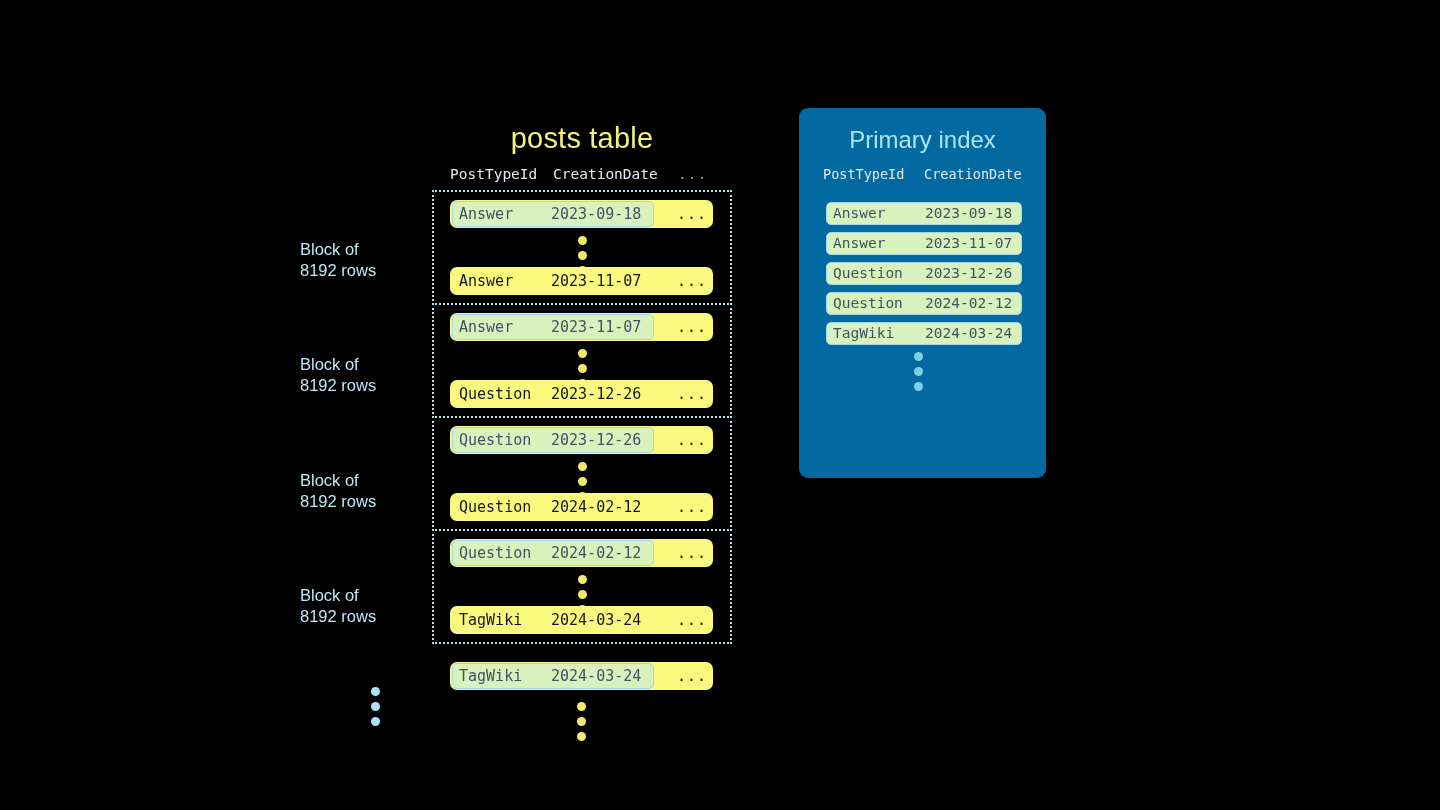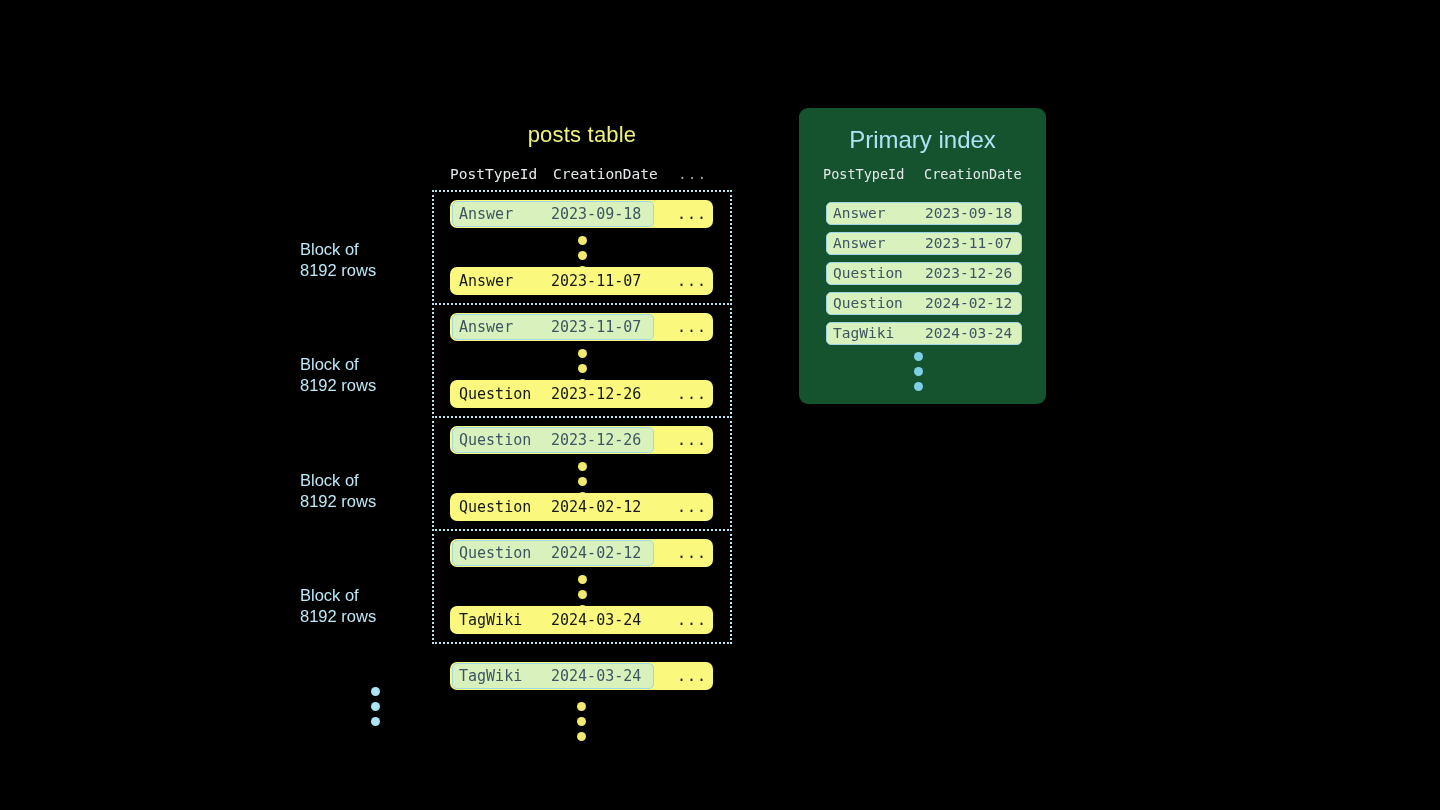--- a/index.html
+++ b/index.html
@@ -24,21 +24,21 @@
   }
 
   
 
   .posts-title {
     position: absolute;
     left: 432px;
     top: 122px;
     width: 300px;
     text-align: center;
-    font-size: 22px;
+    font-size: 29px;
     color: #f2f27a;
     font-family: "Liberation Sans", sans-serif;
     letter-spacing: .2px;
   }
 
   .col-headers {
     position: absolute;
     left: 450px;
     top: 166px;
     width: 263px;
@@ -171,22 +171,22 @@
     font-family: "Liberation Sans", sans-serif;
   }
 
   
 
   .index-panel {
     position: absolute;
     left: 799px;
     top: 108px;
     width: 247px;
-    height: 296px;
-    background: #14532d;
+    height: 370px;
+    background: #0369a1;
     border-radius: 9px;
   }
   .index-title {
     position: absolute;
     left: 0; top: 18px;
     width: 247px;
     text-align: center;
     font-size: 24px;
     color: #aee3f5;
     font-family: "Liberation Sans", sans-serif;

